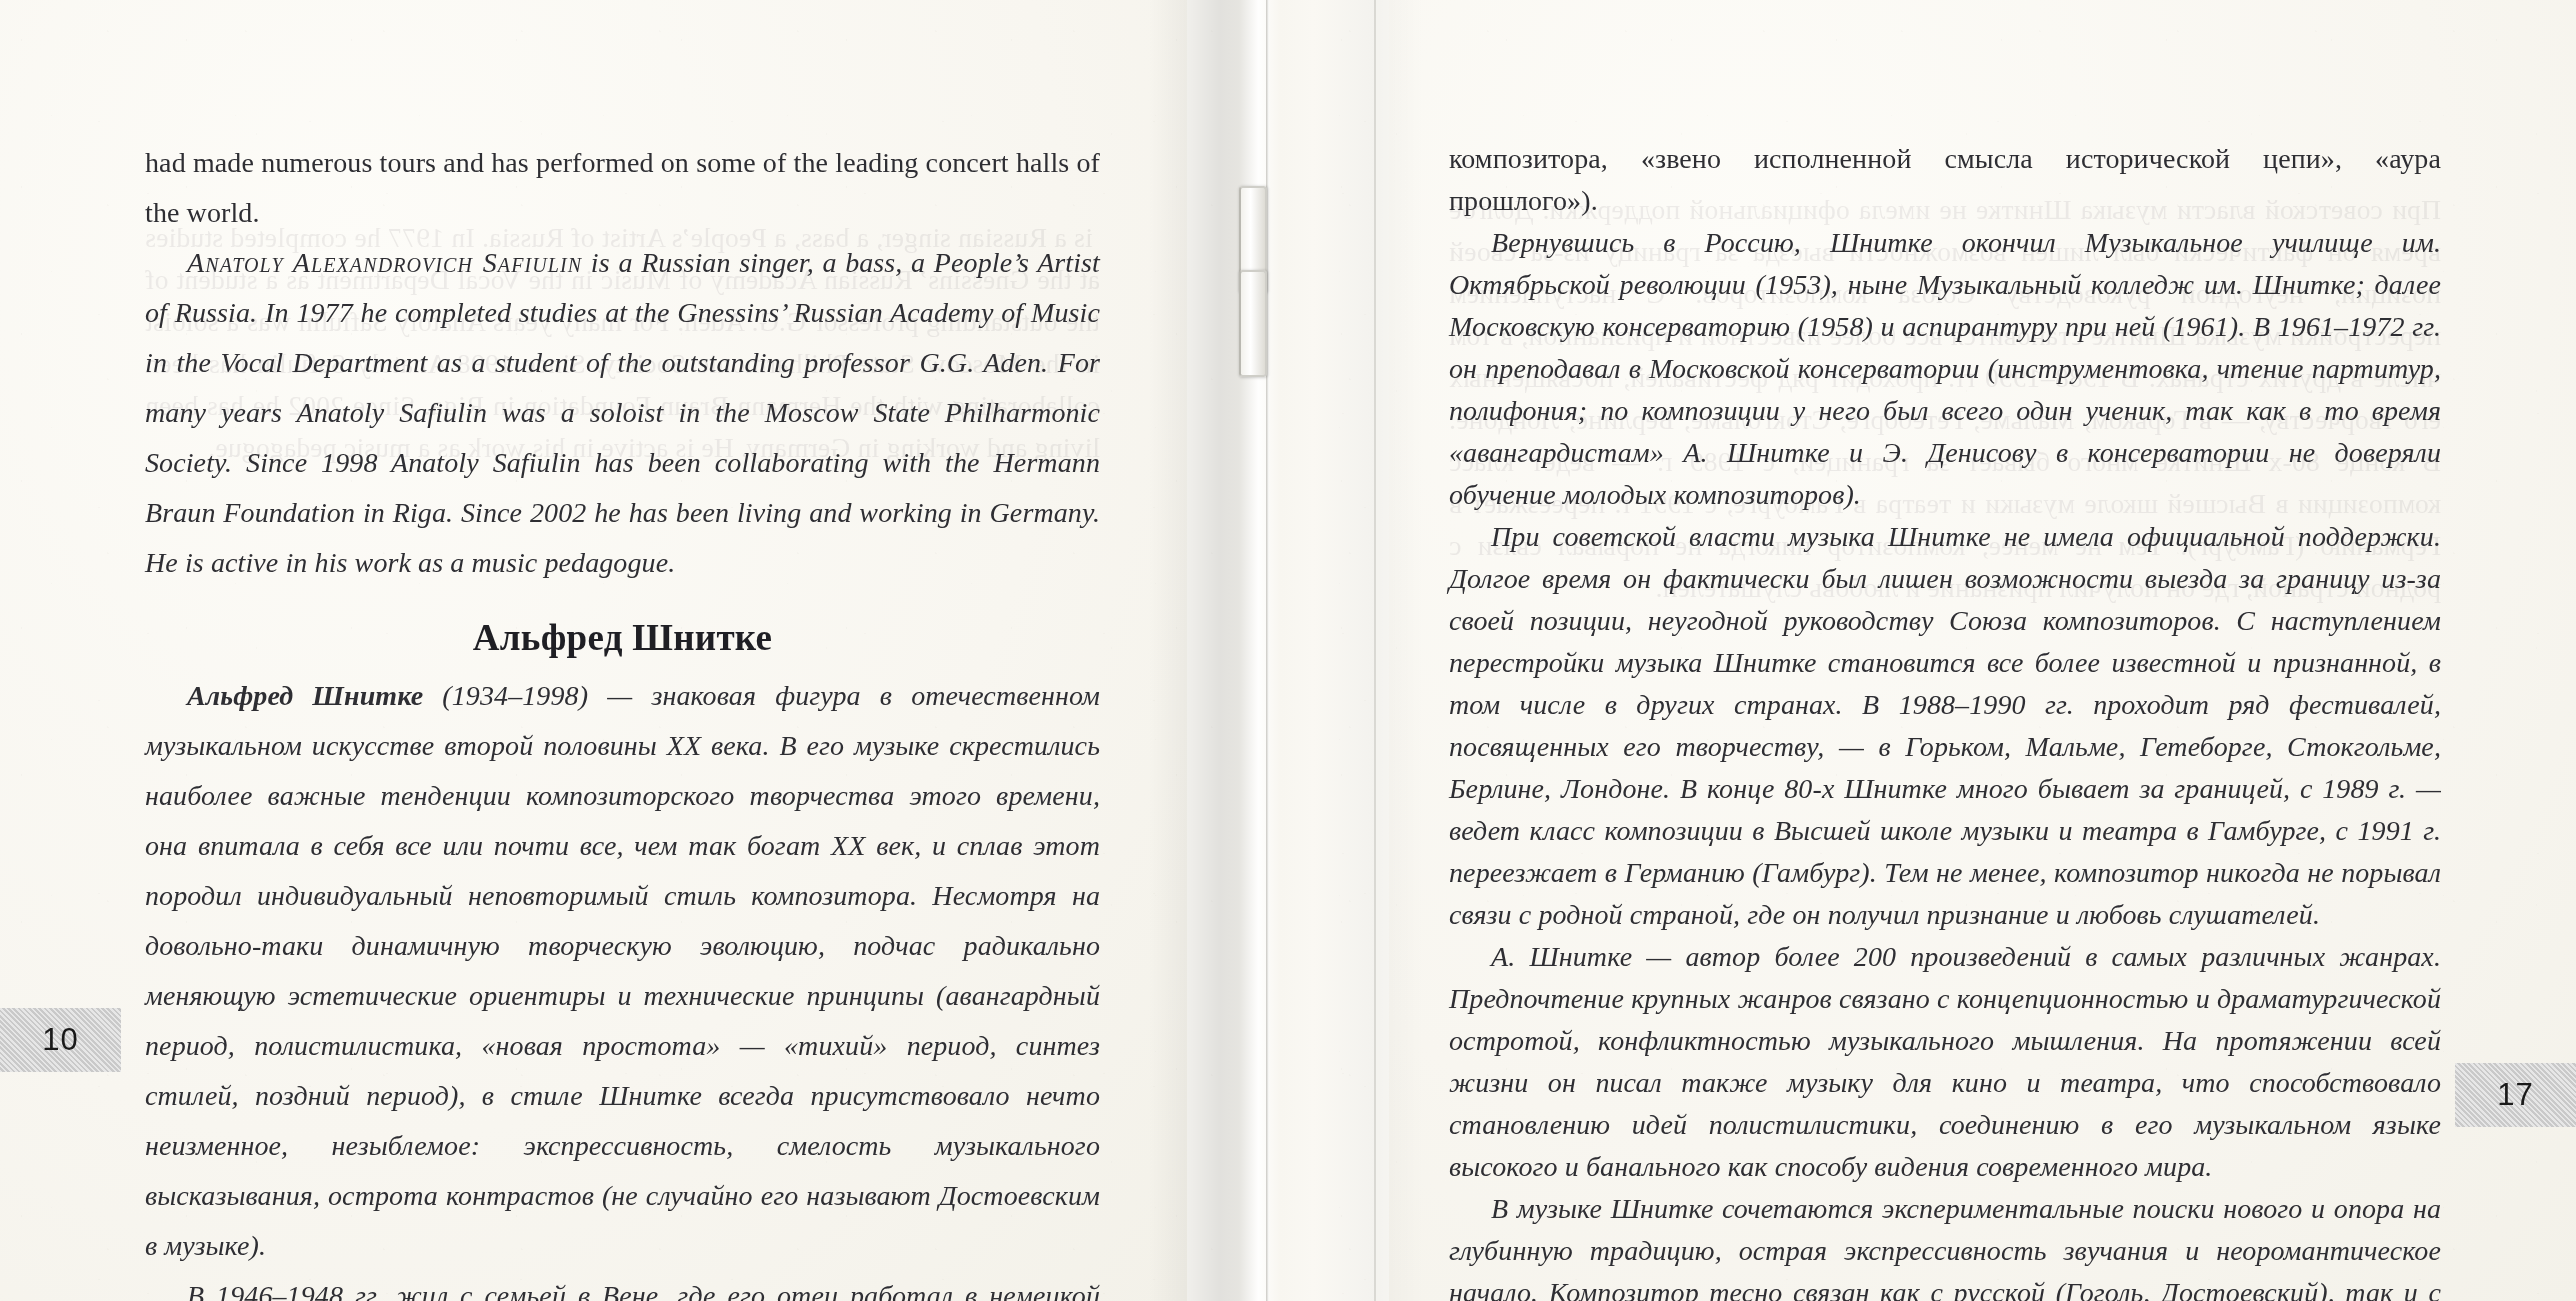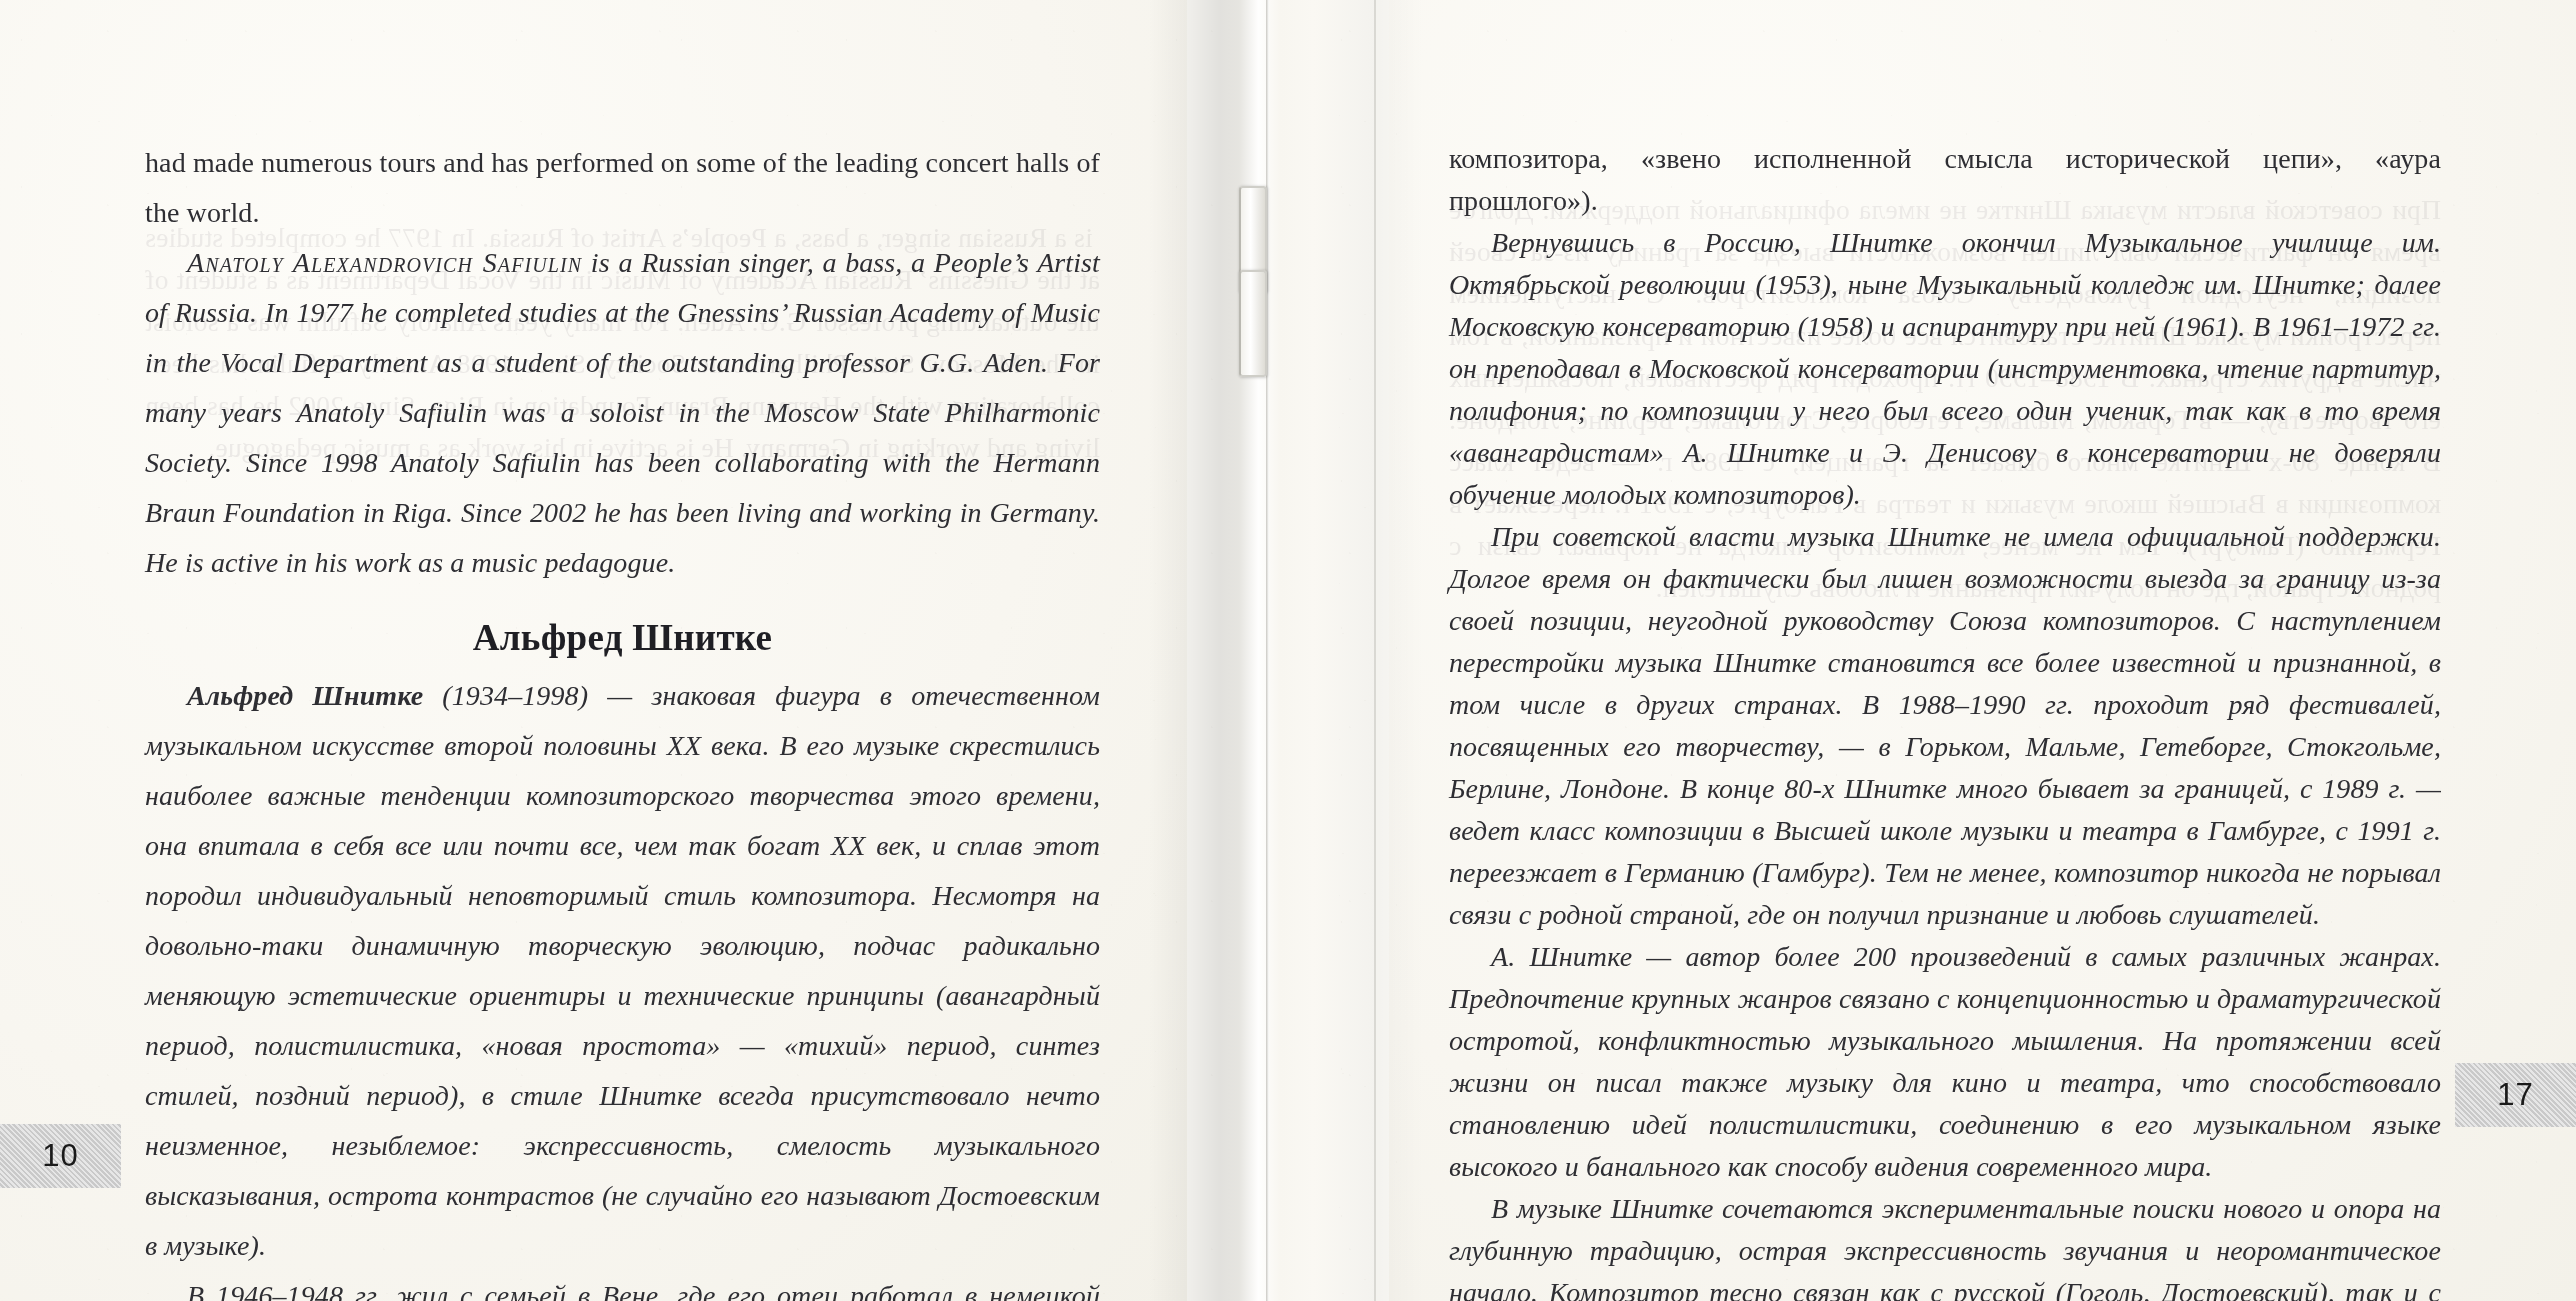--- a/index.html
+++ b/index.html
@@ -125,21 +125,21 @@
     width:121px;height:64px;
     background:#c9c9c9;
     background-image:
       repeating-linear-gradient(45deg, rgba(255,255,255,.55) 0 1.8px, rgba(0,0,0,0) 1.8px 3.7px);
     display:flex;align-items:center;justify-content:center;
     font-family:"Liberation Sans", sans-serif;
     font-size:31px;
     color:#1a1a1a;
     letter-spacing:0.9px;
   }
-  #folio-left{left:0;top:1124px;justify-content:center;}
+  #folio-left{left:0;top:1008px;justify-content:center;}
   #folio-right{right:0;top:1063px;}
 
   
   .showthrough{
     position:absolute;
     color:rgba(110,108,118,.115);
     font-size:27.6px;line-height:42px;
     transform:scaleX(-1);
     pointer-events:none;
     white-space:pre-wrap;

